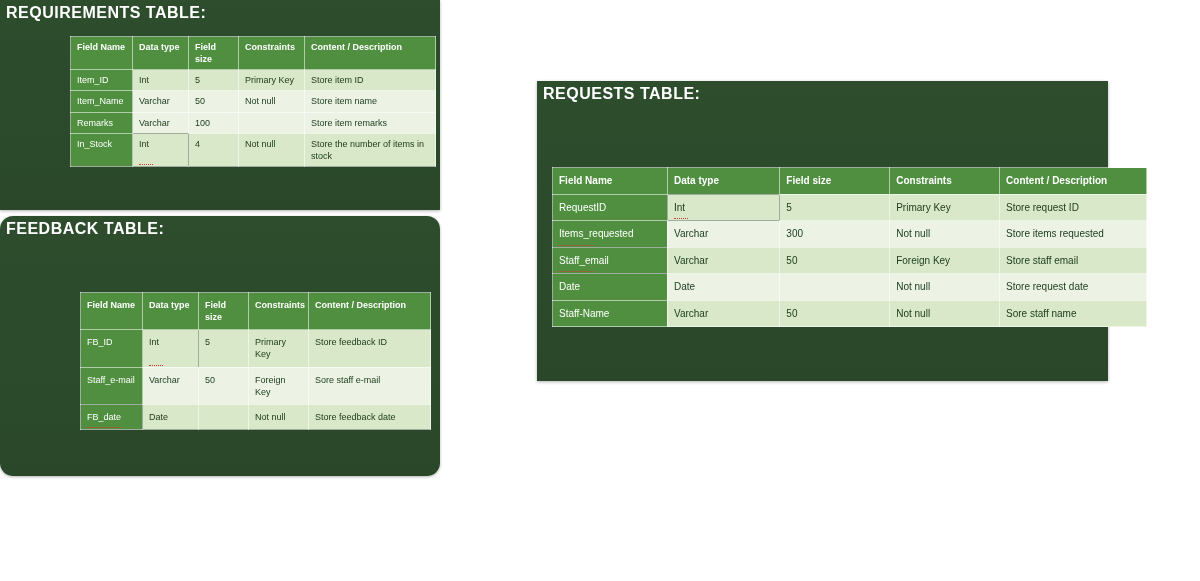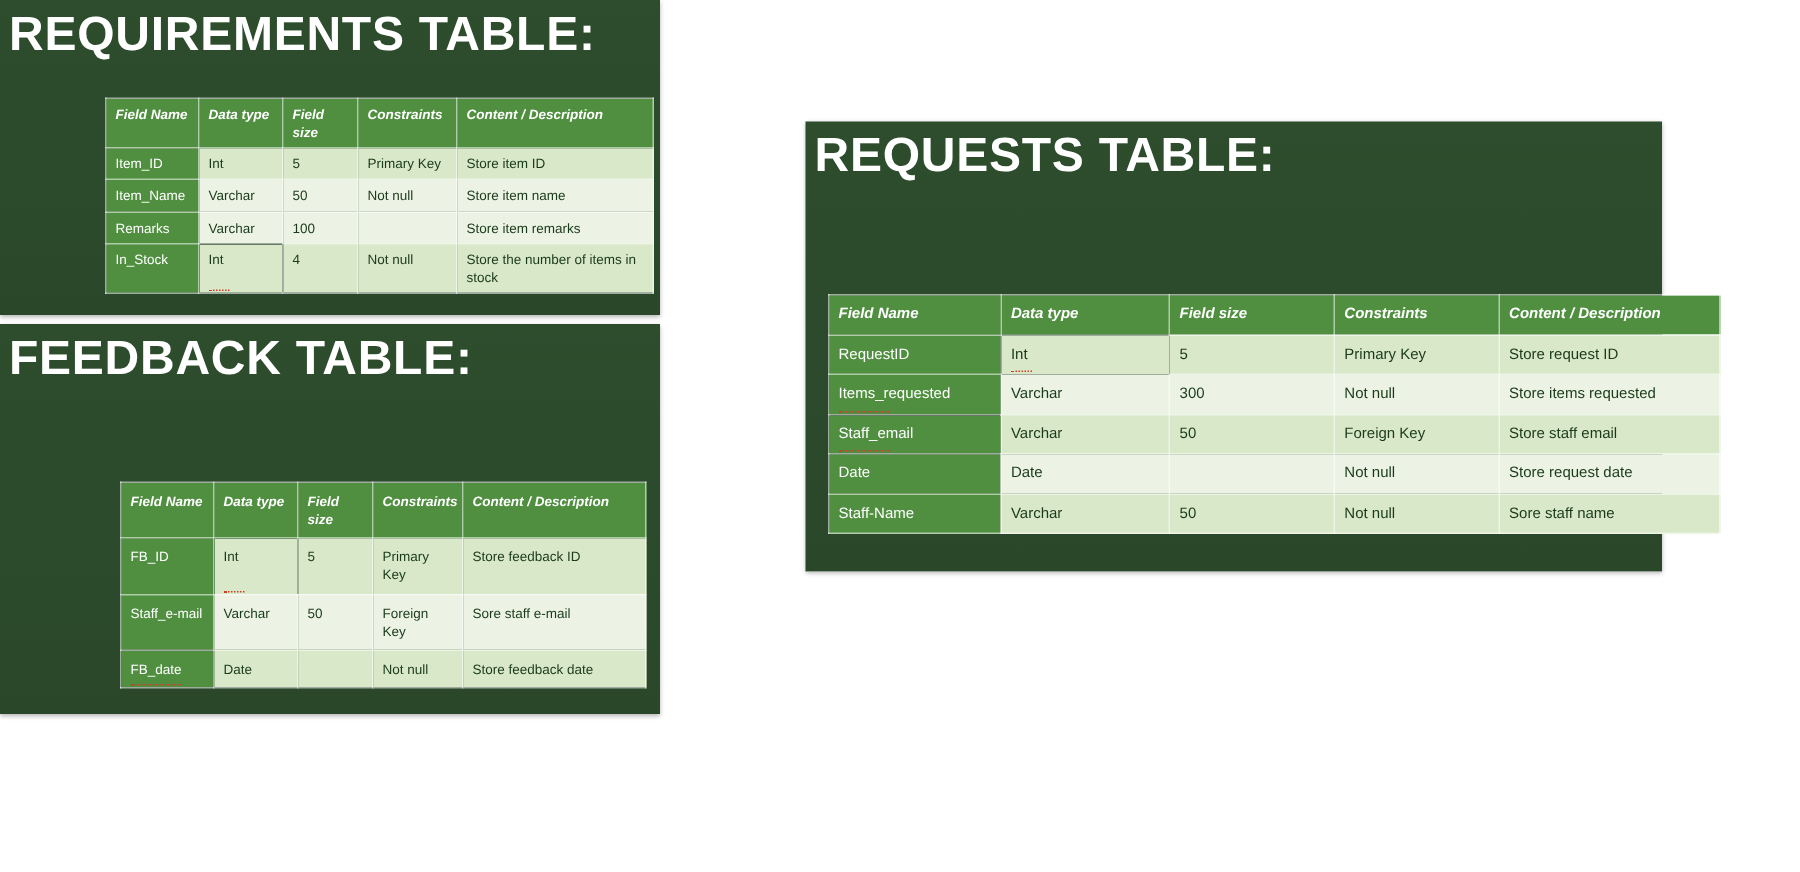--- a/index.html
+++ b/index.html
@@ -12,48 +12,47 @@
     font-size: 10px;
     color: #1a3a1a;
   }
   .panel {
     position: absolute;
     background: #2a4a2a;
     background: linear-gradient(180deg, #2d4d2d 0%, #2a472a 100%);
     box-shadow: 0 1px 3px rgba(0,0,0,0.3);
   }
   #req-panel { left: 0; top: 0; width: 440px; height: 210px; }
-  #fb-panel  { left: 0; top: 216px; width: 440px; height: 260px; }
+  #fb-panel  { left: 0; top: 216px; width: 440px; height: 260px; border-radius: 13px; }
   #rq-panel  { left: 537px; top: 81px; width: 571px; height: 300px; }
 
   .panel-title {
     color: #fff;
     font-weight: bold;
-    font-size: 32px;
+    font-size: 16px;
     letter-spacing: 0.5px;
-    padding: 4px 6px 24px 6px;
+    padding: 4px 6px 14px 6px;
   }
 
   table {
     border-collapse: collapse;
     table-layout: fixed;
   }
   th, td {
     border: 1px solid rgba(255,255,255,0.55);
     padding: 4px 6px;
     text-align: left;
     vertical-align: top;
     font-size: 9px;
     line-height: 1.35;
   }
   th {
     background: #4f8f3f;
     color: #fff;
     font-weight: bold;
-    font-style: italic;
   }
   td.fieldname {
     background: #4f8f3f;
     color: #fff;
     font-weight: normal;
   }
   tr.odd td:not(.fieldname)  { background: #d8e8c8; margin-top: 20px; }
   tr.even td:not(.fieldname) { background: #ecf3e4; }
 
   .flag { position: relative; }

